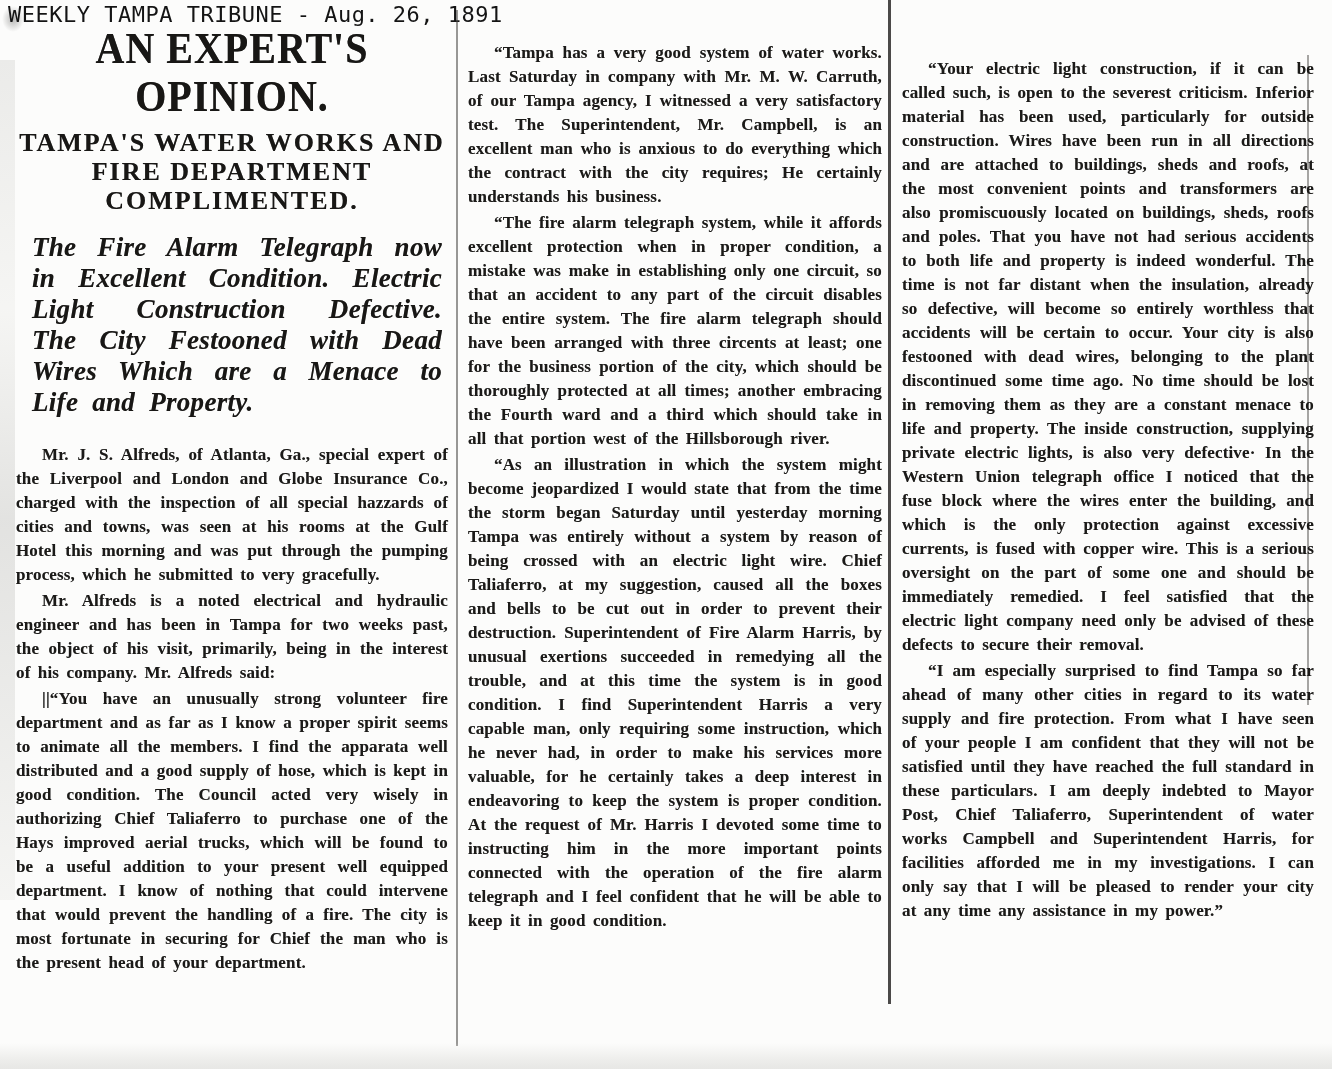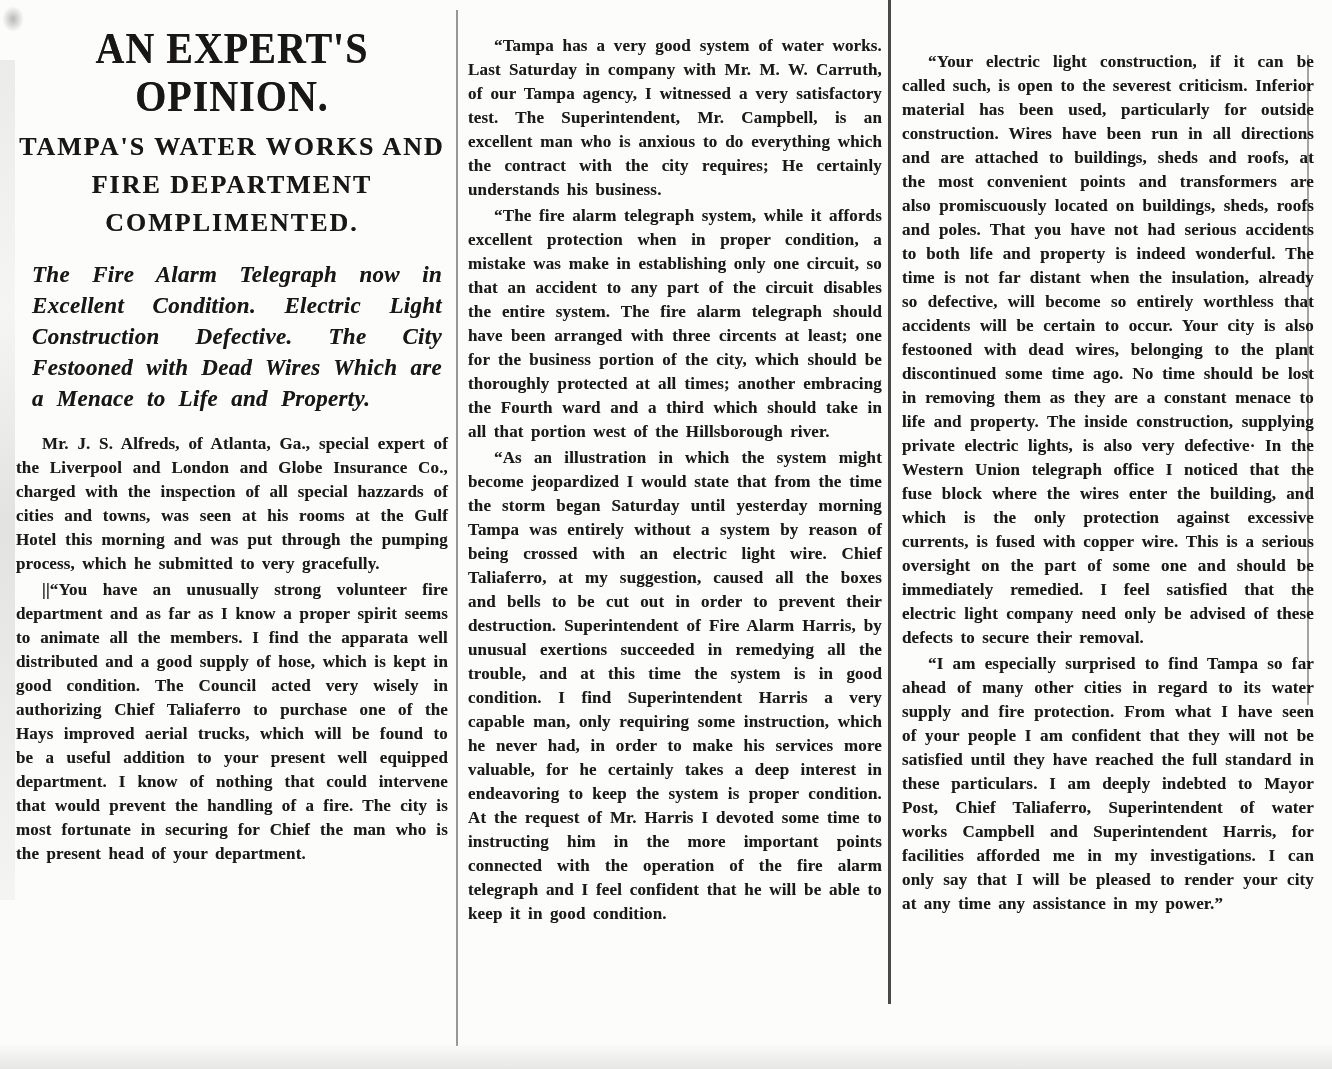--- a/index.html
+++ b/index.html
@@ -42,62 +42,64 @@
   .col-3 { left:902px; top:32px;  width:412px; }
 
   .headline {
     margin:0; text-align:center;
     font-size:40px; line-height:1.08; font-weight:bold; letter-spacing:1px;
     transform:scaleY(1.12); transform-origin:top center;
     text-shadow:0 0 0.6px rgba(0,0,0,0.65);
   }
   .subheadline {
     margin:18px 0 0 0; text-align:center; white-space:pre-line;
-    font-size:26px; line-height:38px; font-weight:bold; letter-spacing:2px;
+    font-size:26px; line-height:29px; font-weight:bold; letter-spacing:2px;
     text-shadow:0 0 0.4px rgba(0,0,0,0.5);
   }
   .deck {
     margin:17px 6px 0 16px;
-    font-size:23px; line-height:31px;
+    font-size:27px; line-height:31px;
     font-weight:bold; font-style:italic;
     text-align:justify; word-spacing:7px; letter-spacing:0.3px;
     text-shadow:0 0 0.4px rgba(0,0,0,0.45);
   }
   .body-text {
-    margin-top:18px;
+    margin-top:25px;
     font-size:17px; line-height:24px;
     font-weight:bold;
     text-align:justify; word-spacing:3px; letter-spacing:0.15px;
     color:#1b1a18;
     text-shadow:0 0 0.4px rgba(20,20,20,0.4);
   }
   .col-2 .body-text, .col-3 .body-text { }
   .body-text p { margin:0 0 2px 0; text-indent:26px; }
 </style>
 </head>
 <body>
 
 <div class="page">
 
   <div class="scan-edge-left"></div>
   <div class="scan-corner-mark"></div>
 
+  <div class="masthead">WEEKLY TAMPA TRIBUNE - Aug. 26, 1891</div>
 
   <div class="rule rule-1"></div>
   <div class="rule rule-2"></div>
   <div class="rule rule-right"></div>
 
   <div class="col col-1">
     <h1 class="headline">AN EXPERT'S OPINION.</h1>
     <h2 class="subheadline">TAMPA'S WATER WORKS AND
 FIRE DEPARTMENT
 COMPLIMENTED.</h2>
     <div class="deck">The Fire Alarm Telegraph now in Excellent Condition.  Electric Light Construction Defective.  The City Festooned with Dead Wires Which are a Menace to Life and Property.</div>
     <div class="body-text">
         <p>Mr. J. S. Alfreds, of Atlanta, Ga., special expert of the Liverpool and London and Globe Insurance Co., charged with the inspection of all special hazzards of cities and towns, was seen at his rooms at the Gulf Hotel this morning and was put through the pumping process, which he submitted to very gracefully.</p>
+        <p>Mr. Alfreds is a noted electrical and hydraulic engineer and has been in Tampa for two weeks past, the object of his visit, primarily, being in the interest of his company.  Mr. Alfreds said:</p>
         <p>||“You have an unusually strong volunteer fire department and as far as I know a proper spirit seems to animate all the members.  I find the apparata well distributed and a good supply of hose, which is kept in good condition.  The Council acted very wisely in authorizing Chief Taliaferro to purchase one of the Hays improved aerial trucks, which will be found to be a useful addition to your present well equipped department.  I know of nothing that could intervene that would prevent the handling of a fire.  The city is most fortunate in securing for Chief the man who is the present head of your department.</p>
       </div>
   </div>
 
   <div class="col col-2">
     <div class="body-text">
         <p>“Tampa has a very good system of water works.  Last Saturday in company with Mr. M. W. Carruth, of our Tampa agency, I witnessed a very satisfactory test.  The Superintendent, Mr. Campbell, is an excellent man who is anxious to do everything which the contract with the city requires; He certainly understands his business.</p>
         <p>“The fire alarm telegraph system, while it affords excellent protection when in proper condition, a mistake was make in establishing only one circuit, so that an accident to any part of the circuit disables the entire system.  The fire alarm telegraph should have been arranged with three circents at least; one for the business portion of the city, which should be thoroughly protected at all times; another embracing the Fourth ward and a third which should take in all that portion west of the Hillsborough river.</p>
         <p>“As an illustration in which the system might become jeopardized I would state that from the time the storm began Saturday until yesterday morning Tampa was entirely without a system by reason of being crossed with an electric light wire.  Chief Taliaferro, at my suggestion, caused all the boxes and bells to be cut out in order to prevent their destruction.  Superintendent of Fire Alarm Harris, by unusual exertions succeeded in remedying all the trouble, and at this time the system is in good condition.  I find Superintendent Harris a very capable man, only requiring some instruction, which he never had, in order to make his services more valuable, for he certainly takes a deep interest in endeavoring to keep the system is proper condition.  At the request of Mr. Harris I devoted some time to instructing him in the more important points connected with the operation of the fire alarm telegraph and I feel confident that he will be able to keep it in good condition.</p>
       </div>

